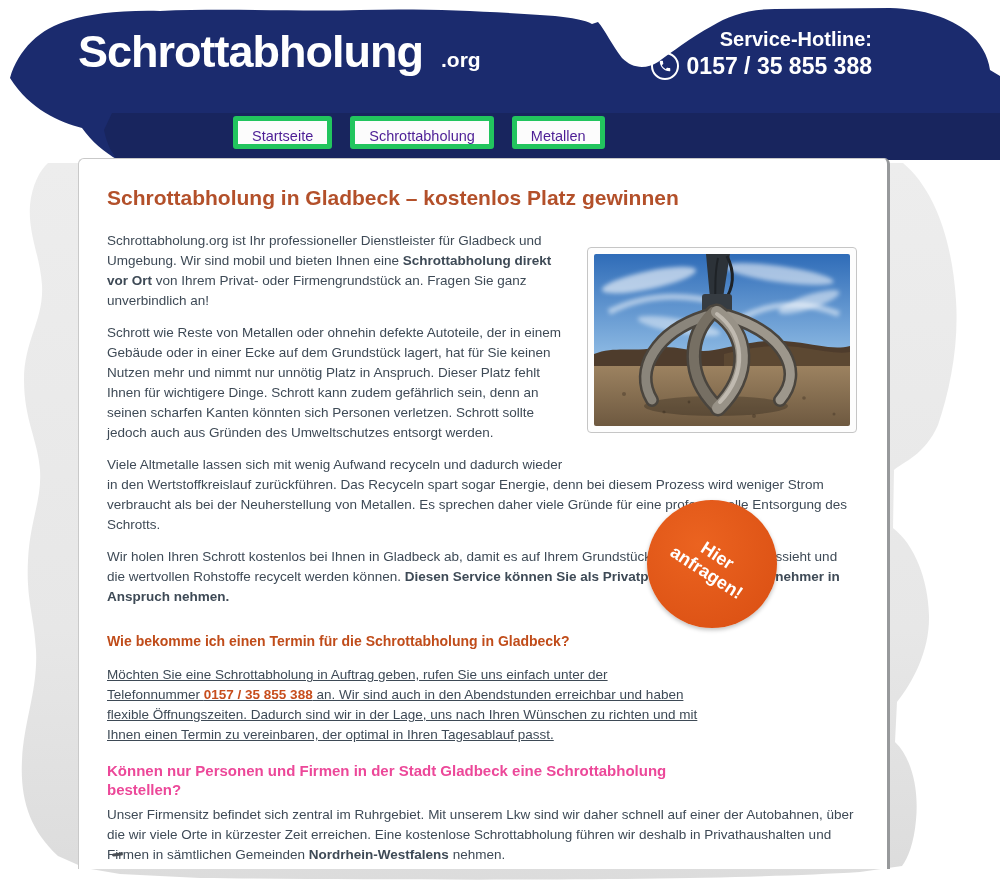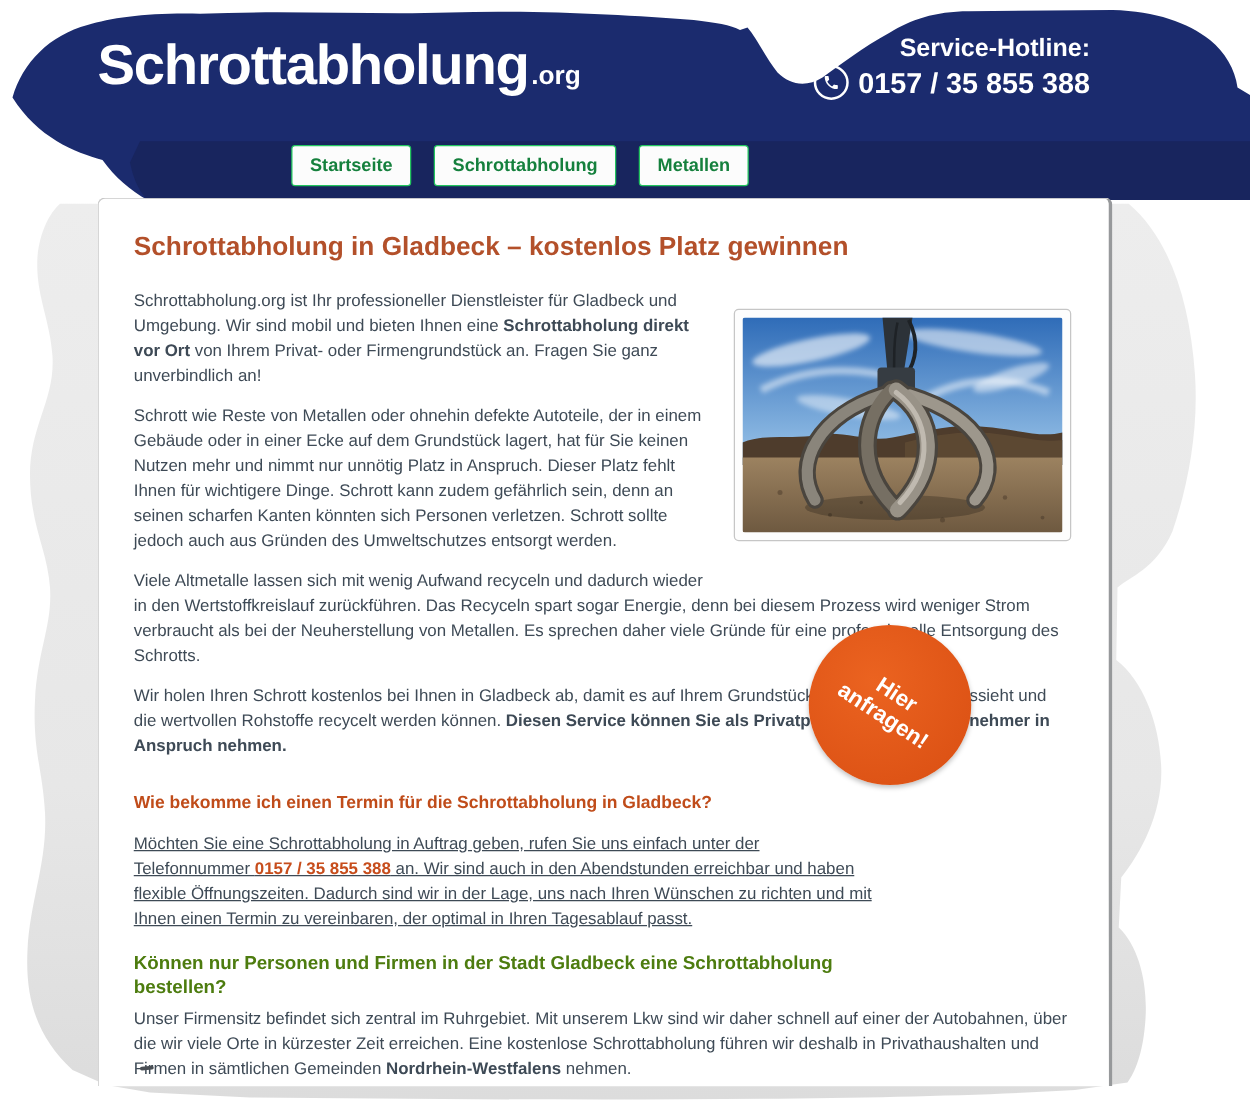--- a/index.html
+++ b/index.html
@@ -3,42 +3,42 @@
 <meta charset="utf-8">
 <style>
   html,body{margin:0;padding:0;background:#ffffff;}
   .stage{position:relative;width:1000px;height:883px;overflow:hidden;background:#ffffff;
          font-family:"Liberation Sans", sans-serif;}
   .bg{position:absolute;left:0;top:0;width:1000px;height:883px;display:block;}
 
   
   .logo{position:absolute;left:78px;top:26px;display:flex;align-items:baseline;color:#ffffff;cursor:pointer;}
   .logo-main{font-size:45px;font-weight:bold;letter-spacing:-1px;}
-  .logo-suffix{font-size:21px;font-weight:bold;margin-left:2px;}
+  .logo-suffix{font-size:21px;font-weight:bold;margin-left:18px;}
   .hotline{position:absolute;right:128px;top:28px;text-align:right;color:#ffffff;}
   .hotline-label{font-size:20px;font-weight:bold;line-height:22px;}
   .hotline-row{display:flex;align-items:center;justify-content:flex-end;gap:8px;margin-top:2px;}
   .hotline-number{font-size:23px;font-weight:bold;}
   .phone-icon{width:24px;height:24px;border:2px solid #fff;border-radius:50%;display:inline-flex;
               align-items:center;justify-content:center;}
   .phone-icon svg{width:14px;height:14px;}
 
   
   .nav{position:absolute;left:233px;top:116px;display:flex;gap:18px;}
-  .nav-btn{background:#fcfcfc;color:#15803d;font-family:"Liberation Sans",sans-serif;
-           font-size:14.5px;font-weight:bold;border:1px solid #22c55e;border-radius:3px;
+  .nav-btn{background:#fcfcfc;color:#4c1d95;font-family:"Liberation Sans",sans-serif;
+           font-size:14.5px;font-weight:normal;border:5px solid #22c55e;border-radius:3px;
            padding:7px 14px;height:33px;box-sizing:border-box;cursor:pointer;white-space:nowrap;}
 
   
   .card{position:absolute;left:78px;top:158px;width:812px;height:711px;box-sizing:border-box;
         background:#ffffff;border:1px solid #c9c9c9;border-right:3px solid #97999b;
         border-bottom:none;border-radius:6px 6px 0 0;padding:26px 30px 0 28px;overflow:hidden;}
   .card h1{margin:0 0 20px 0;font-size:21px;line-height:26px;color:#b3502a;font-weight:bold;}
   .card h2{margin:22px 0 12px 0;font-size:14px;line-height:24px;color:#c04c1a;font-weight:bold;}
-  .card h3{margin:16px 155px 6px 0;font-size:15px;line-height:19px;color:#4d7c0f;font-weight:bold;}
+  .card h3{margin:16px 155px 6px 0;font-size:15px;line-height:19px;color:#ec4899;font-weight:bold;}
   .card p{margin:0 0 12px 0;font-size:13.5px;line-height:20px;color:#3e4a56;}
   .card p.narrow{margin-right:155px;text-decoration:underline;}
   .card b{font-weight:bold;}
   .phone-inline{color:#c74d1c;font-weight:bold;}
 
   .photo{float:right;width:270px;height:186px;box-sizing:border-box;margin:16px 0 30px 18px;
          background:#fdfdfd;border:1px solid #c6c6c6;border-radius:4px;padding:6px;}
   .photo svg{width:256px;height:172px;display:block;border-radius:2px;}
 
   .badge{position:absolute;left:647px;top:500px;width:130px;height:128px;border-radius:50%;

